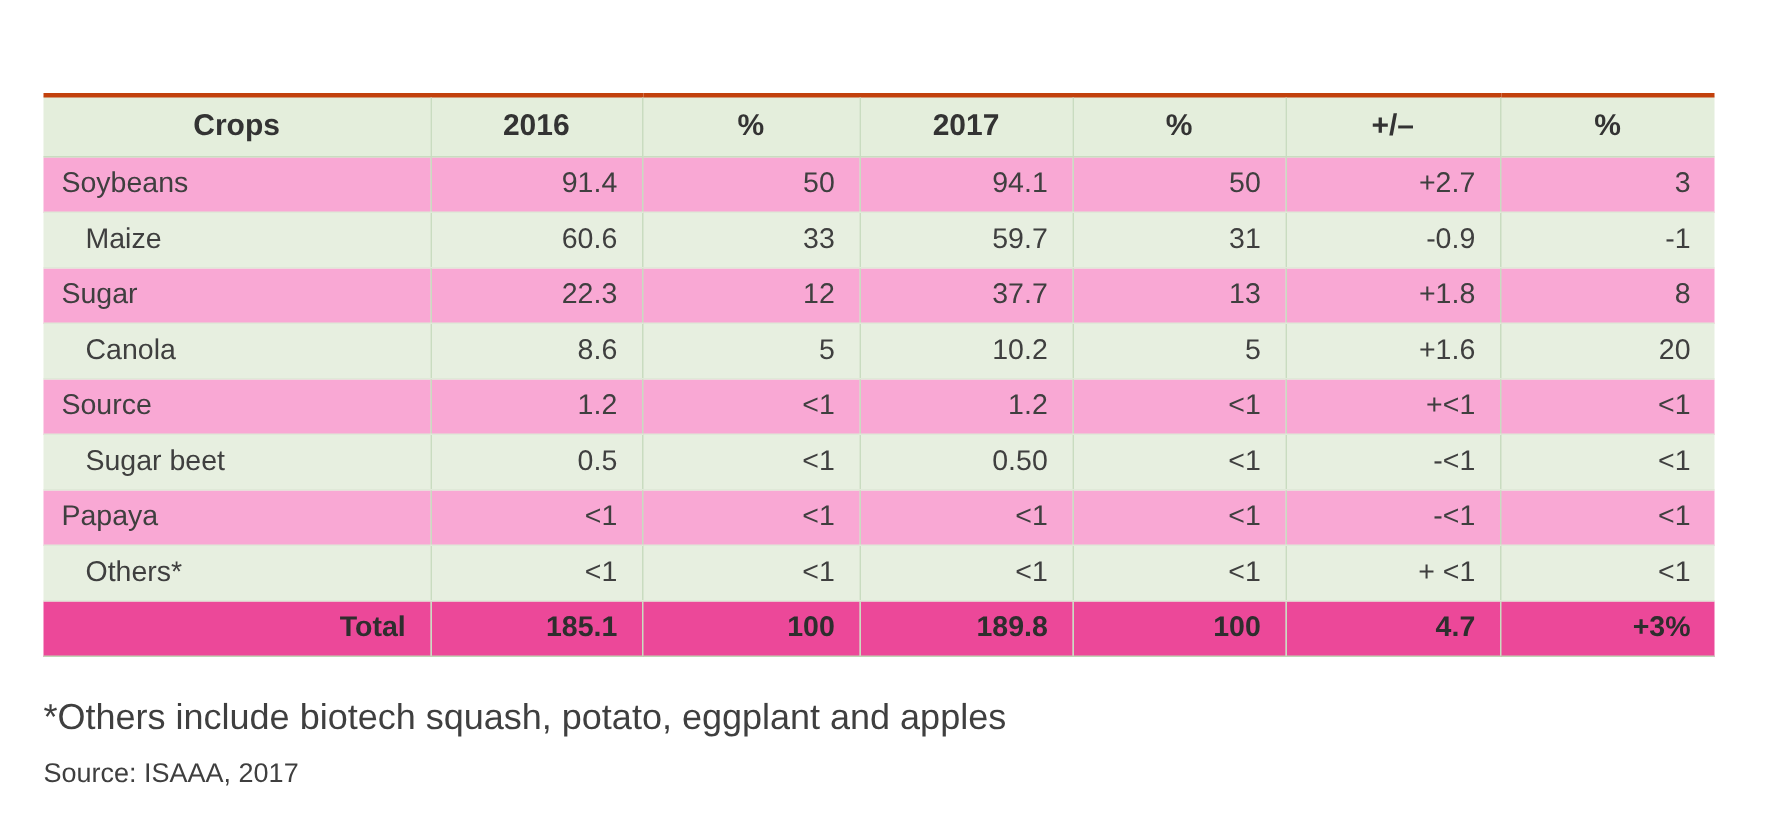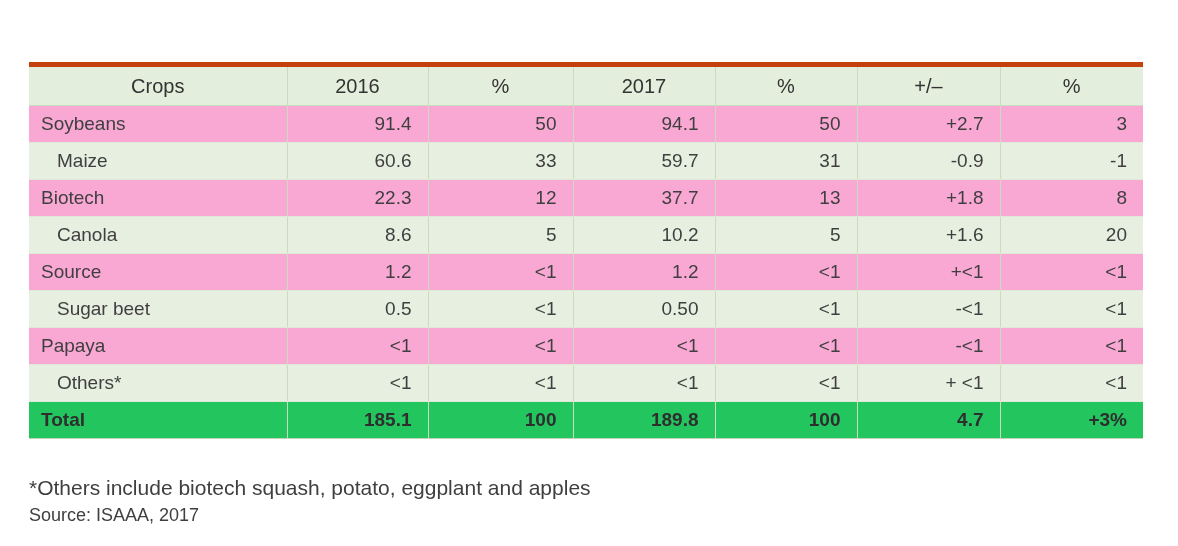--- a/index.html
+++ b/index.html
@@ -45,28 +45,28 @@
   table.data col.c-crop  { width: 258px; }
   table.data col.c-2016  { width: 141px; }
   table.data col.c-p1    { width: 145px; }
   table.data col.c-2017  { width: 142px; }
   table.data col.c-p2    { width: 142px; }
   table.data col.c-diff  { width: 143px; }
   table.data col.c-p3    { width: 143px; }
 
   thead th {
     background: #e4eedc;
-    font-weight: normal;
+    font-weight: bold;
     font-size: 20px;
     color: #333333;
     height: 41px;
     padding: 0 16px;
     text-align: center;
     border-right: 1px solid #c9dcc0;
-    border-top: 5px solid #c2410c;
+    border-top: 3px solid #c2410c;
     border-bottom: 1px solid #c9dcc0;
     box-sizing: border-box;
   }
   thead th:last-child { border-right: none; }
 
   tbody td {
     height: 37px;
     padding: 0 16px;
     box-sizing: border-box;
     border-right: 1px solid #c9dcc0;
@@ -78,32 +78,33 @@
   }
   tbody td:last-child { border-right: none; }
   tbody td.label {
     text-align: left;
     padding-left: 12px;
   }
   tbody tr.odd td  { background: #f9a8d4; }
   tbody tr.even td { background: #e7efe0; padding-left: 28px; }
 
   tbody tr.total td {
-    background: #22c55e;
+    background: #ec4899;
     font-weight: bold;
     color: #2e2e2e;
     border-bottom: 1px solid #c0d4b6;
     border-top: 1px solid #c9dcc0;
+    text-align: right;
   }
 
   .note {
     position: absolute;
     left: 29px;
-    top: 476px;
-    font-size: 21px;
+    top: 465px;
+    font-size: 24px;
     color: #3f3f3f;
   }
   .source {
     position: absolute;
     left: 29px;
     top: 505px;
     font-size: 18px;
     color: #3f3f3f;
   }
 </style>
@@ -148,21 +149,21 @@
         <tr class="even">
           <td class="label">Maize</td>
           <td>60.6</td>
           <td>33</td>
           <td>59.7</td>
           <td>31</td>
           <td>-0.9</td>
           <td>-1</td>
         </tr>
         <tr class="odd">
-          <td class="label">Biotech</td>
+          <td class="label">Sugar</td>
           <td>22.3</td>
           <td>12</td>
           <td>37.7</td>
           <td>13</td>
           <td>+1.8</td>
           <td>8</td>
         </tr>
         <tr class="even">
           <td class="label">Canola</td>
           <td>8.6</td>

